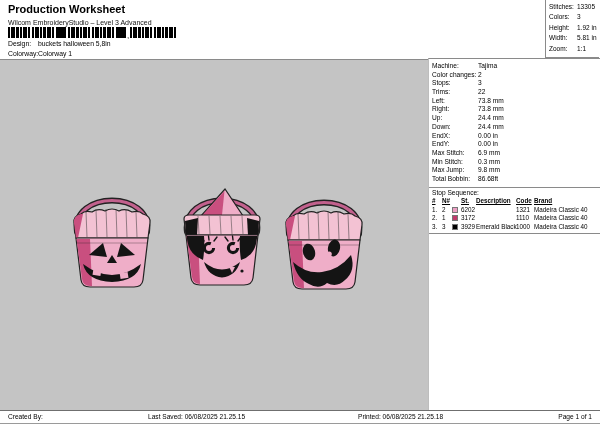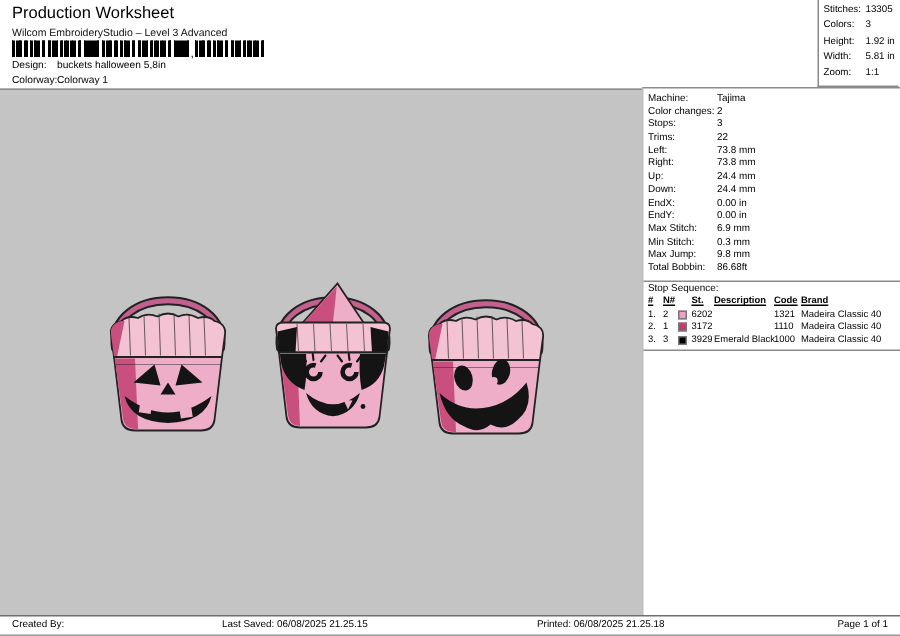--- a/index.html
+++ b/index.html
@@ -6,21 +6,21 @@
   body{
     width:600px;height:424px;position:relative;overflow:hidden;
     background:#ffffff;
     font-family:"Liberation Sans","DejaVu Sans",sans-serif;
     color:#000;
     -webkit-font-smoothing:antialiased;
   }
   .abs{position:absolute;}
 
   
-  .title{left:8px;top:3px;font-size:11px;font-weight:normal;}
+  .title{left:8px;top:3px;font-size:11px;font-weight:bold;}
   .subtitle{left:8px;top:19px;font-size:7px;color:#111;}
   .barcode{left:8px;top:27px;height:11px;display:flex;align-items:flex-end;gap:1px;}
   .bars{height:11px;background:
       repeating-linear-gradient(90deg,#000 0 2px,transparent 2px 4px),
       repeating-linear-gradient(90deg,#000 0 1px,transparent 1px 5px),
       repeating-linear-gradient(90deg,#000 0 1px,transparent 1px 3px);}
   .bars.b1{width:118px;}
   .bars.b2{width:46px;}
   .bc-comma{font-size:8px;line-height:4px;}
   .kv{font-size:6.8px;}

